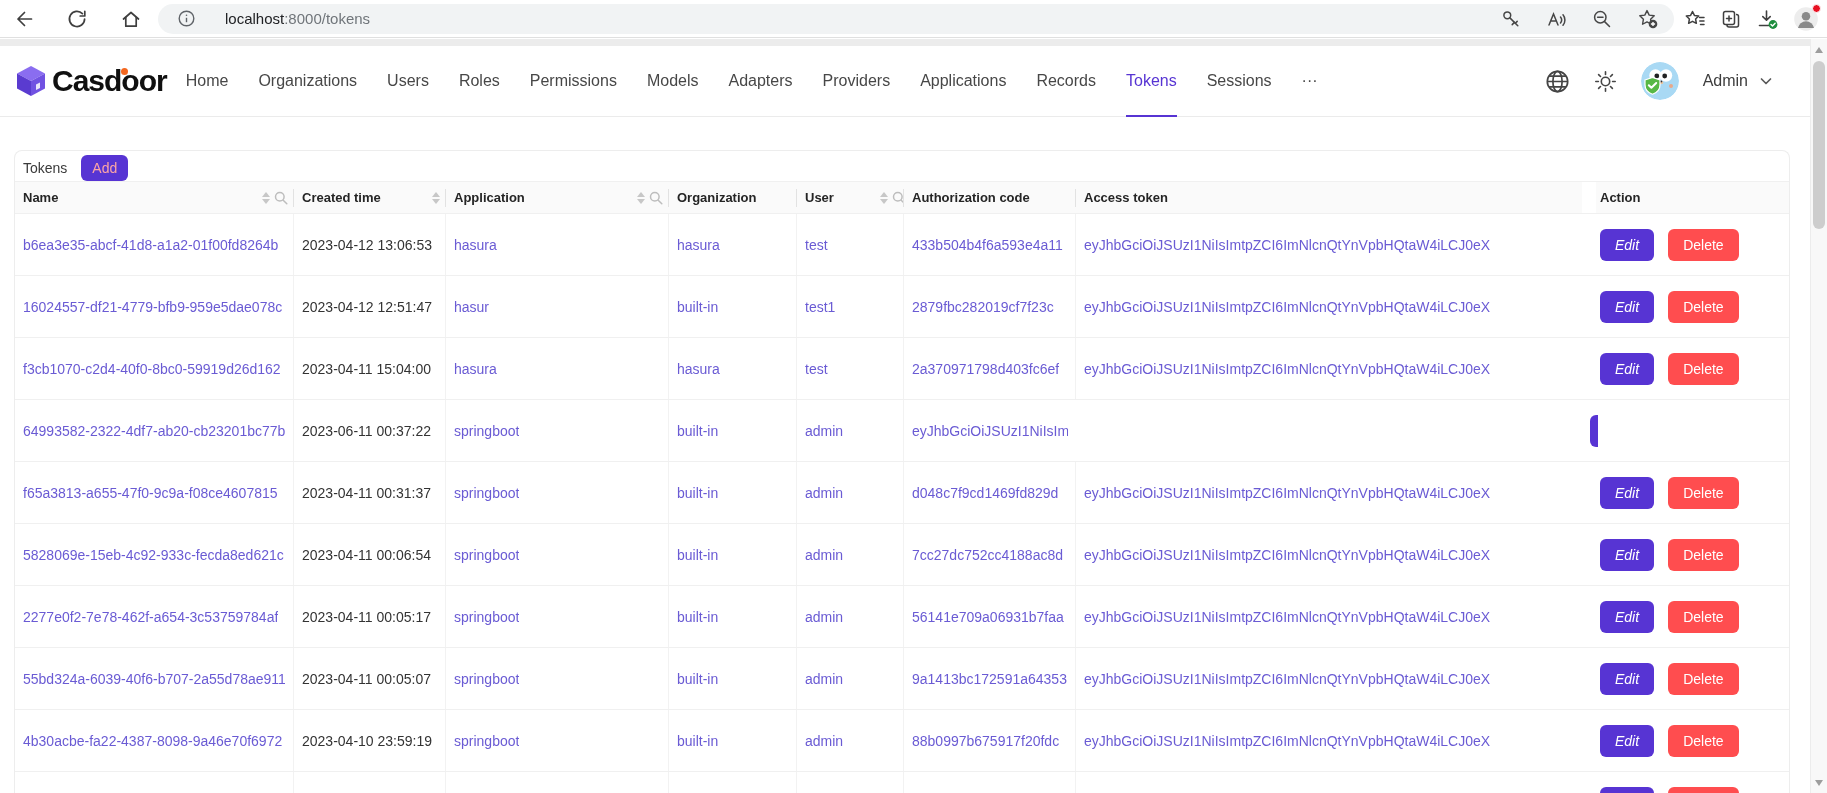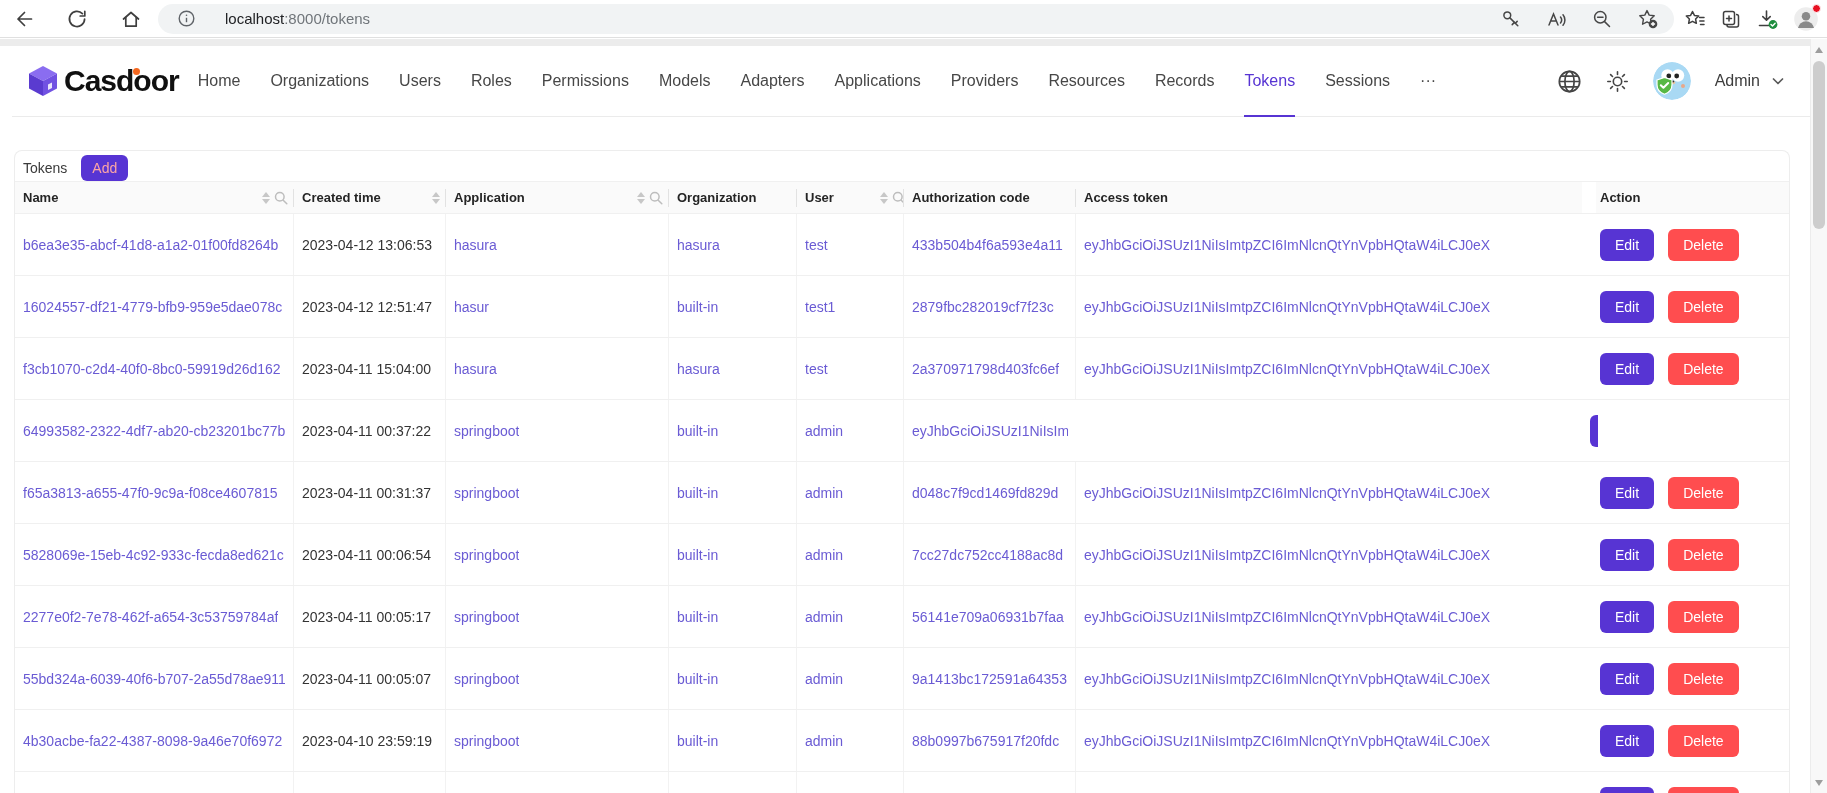--- a/index.html
+++ b/index.html
@@ -22,21 +22,21 @@
   .url-path { color:#70757a; }
   .pill-icons { margin-left:auto; display:flex; align-items:center; gap:25px; }
   .pill-icons .tb-icon, .right-icons .tb-icon { cursor:pointer; display:flex; }
   .right-icons { display:flex; align-items:center; gap:14px; margin-right:8px; }
   .profile-wrap { position:relative; }
   .red-dot { position:absolute; top:-2px; right:-2px; width:9px; height:9px; border-radius:50%;
     background:#e81123; border:1.5px solid #fff; }
   .chrome-band { position:absolute; top:39px; left:0; width:1827px; height:7px; background:#ececec; }
 
   
-  .app-header { position:absolute; top:46px; left:12px; width:1810px; height:71px; background:#fff;
+  .app-header { position:absolute; top:46px; left:0; width:1810px; height:71px; background:#fff;
     border-bottom:1px solid #ebebeb; display:flex; align-items:center; }
   .logo { display:flex; align-items:center; margin-left:16px; position:relative; cursor:pointer; flex:none; }
   .logo-text { font-size:30px; font-weight:800; color:#101010; letter-spacing:-1px; margin-left:6px; }
   .logo-spark { position:absolute; left:105px; top:4px; width:7px; height:7px; border-radius:50%;
     background:#f4671f; }
   .main-nav { display:flex; align-items:flex-end; height:100%; margin-left:4px; }
   .nav-item { height:100%; display:flex; align-items:center; padding:0 15px; font-size:16px;
     color:#474747; position:relative; cursor:pointer; white-space:nowrap; }
   .nav-item.active { color:var(--primary); }
   .nav-item.active::after { content:""; position:absolute; left:15px; right:15px; bottom:-1px;
@@ -69,21 +69,21 @@
     border-top:5px solid #c7c7c7; }
   .tbody { }
   .trow { display:grid; grid-template-columns:var(--cols); height:62px; border-bottom:1px solid #f0f0f0; }
   .td { display:flex; align-items:center; padding:0 8px; font-size:14px; color:#333;
     overflow:hidden; white-space:nowrap; }
   .td.bordered { border-right:1px solid #f2f2f2; }
   .td a { color:var(--link); text-decoration:none; cursor:pointer; overflow:hidden; white-space:nowrap; }
   .td-action { gap:14px; }
   .btn { height:32px; border:none; border-radius:6px; color:#fff; font-size:14px; padding:0 15px;
     font-family:inherit; cursor:pointer; flex:none; }
-  .btn-edit { background:var(--primary); }
+  .btn-edit { background:var(--primary);font-style:italic; }
   .btn-delete { background:var(--danger); }
 
   
   .scrollbar { position:absolute; top:39px; right:0; width:17px; height:754px; background:#f8f8f8;
     border-left:1px solid #ececec; z-index:6; cursor:default; }
   .sb-up { width:0; height:0; border-left:4px solid transparent; border-right:4px solid transparent;
     border-bottom:6px solid #9d9d9d; margin:8px auto 0; }
   .sb-down { position:absolute; bottom:7px; left:4px; width:0; height:0; border-left:4px solid transparent;
     border-right:4px solid transparent; border-top:6px solid #9d9d9d; }
   .sb-thumb { position:absolute; top:22px; left:2px; width:12px; height:168px; background:#cdcdcd;
@@ -197,23 +197,22 @@
     <span class="logo-spark"></span>
   </div>
   <nav class="main-nav">
       <div class="nav-item">Home</div>
       <div class="nav-item">Organizations</div>
       <div class="nav-item">Users</div>
       <div class="nav-item">Roles</div>
       <div class="nav-item">Permissions</div>
       <div class="nav-item">Models</div>
       <div class="nav-item">Adapters</div>
+      <div class="nav-item">Providers</div>
       <div class="nav-item">Applications</div>
-      <div class="nav-item">Providers</div>
-      <div class="nav-item">Resources</div>
       <div class="nav-item">Records</div>
       <div class="nav-item active">Tokens</div>
       <div class="nav-item">Sessions</div>
       <div class="nav-item">···</div>
     </nav>
   <div class="header-right">
     <span class="hr-icon">
       <svg width="25" height="25" viewBox="0 0 25 25" fill="none" stroke="#454545" stroke-width="1.7">
           <circle cx="12.5" cy="12.5" r="10.2"></circle>
           <ellipse cx="12.5" cy="12.5" rx="4.6" ry="10.2"></ellipse>
@@ -422,21 +421,21 @@
     <div class="td"></div>
     <div class="td td-action">
       <button class="btn btn-edit">Edit</button>
       <button class="btn btn-delete">Delete</button>
     </div>
   </div>
       <div class="trow">
     <div class="td bordered">
           <a>64993582-2322-4df7-ab20-cb23201bc77b</a>
         </div>
-    <div class="td bordered">2023-04-11 00:37:22</div>
+    <div class="td bordered">2023-06-11 00:37:22</div>
     <div class="td bordered">
           <a>springboot</a>
         </div>
     <div class="td bordered">
           <a>built-in</a>
         </div>
     <div class="td bordered">
           <a>admin</a>
         </div>
     <div class="td">

